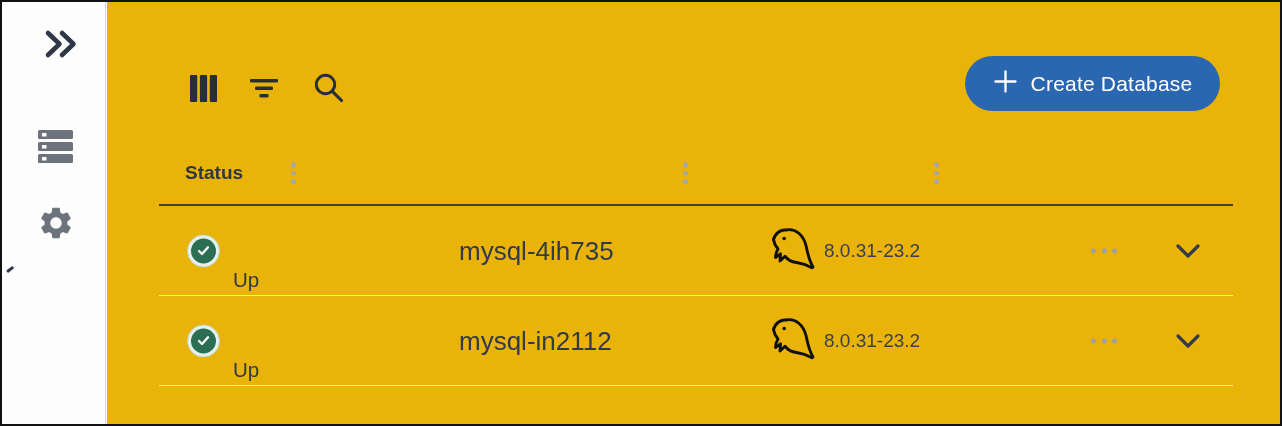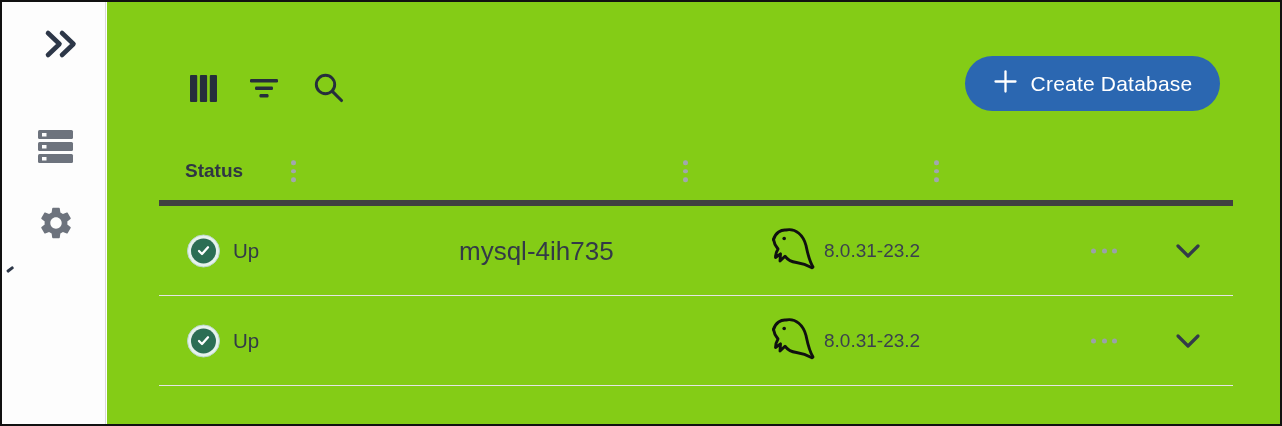--- a/index.html
+++ b/index.html
@@ -15,35 +15,35 @@
   }
   .sb-btn { position: absolute; background: none; border: none; cursor: pointer; padding: 0; line-height: 0; }
   .sb-collapse { left: 42px; top: 27px; }
   .sb-servers  { left: 36px; top: 128px; }
   .sb-gear     { left: 35px; top: 202px; }
   .stray-mark {
     position: absolute; left: 4px; top: 266px; width: 8px; height: 2.5px;
     background: #2d3748; transform: rotate(-38deg); border-radius: 1px;
   }
   
-  .main { position: absolute; left: 105px; top: 0; right: 0; bottom: 0; background: #84cc16; }
+  .main { position: absolute; left: 105px; top: 0; right: 0; bottom: 0; background: #eab308; }
   .tb-btn { position: absolute; background: none; border: none; cursor: pointer; padding: 0; line-height: 0; }
   .tb-columns { left: 83px;  top: 73px; }
   .tb-filter  { left: 143px; top: 77px; }
   .tb-search  { left: 206px; top: 70px; }
   .create-btn {
     position: absolute; left: 858px; top: 54px; width: 255px; height: 55px;
     border: none; border-radius: 28px; background: #2b67b1; color: #fff;
     display: flex; align-items: center; justify-content: center; gap: 13px;
     font-family: "Liberation Sans", sans-serif; font-size: 21px; font-weight: 500;
     letter-spacing: 0.2px; cursor: pointer;
   }
   
   .table { position: absolute; left: 52px; top: 140px; width: 1074px; }
-  .thead { position: relative; height: 64px; border-bottom: 6px solid #404040; }
+  .thead { position: relative; height: 64px; border-bottom: 2px solid #404040; }
   .hcell {
     position: absolute; top: 50%; transform: translateY(-50%);
     font-size: 19px; font-weight: 700; color: #2f3644; white-space: nowrap;
   }
   .h-status { left: 26px; }  .h-name { left: 320px; }  .h-tech { left: 612px; }
   .kebab-btn {
     position: absolute; top: 50%; transform: translateY(-50%);
     background: none; border: none; cursor: pointer; padding: 4px;
     display: flex; flex-direction: column; gap: 4px; align-items: center;
   }
@@ -53,21 +53,21 @@
   .cell { position: absolute; top: 50%; transform: translateY(-50%); white-space: nowrap; }
   .badge {
     left: 28px; width: 33px; height: 33px; border-radius: 50%;
     background: #e7f2ec; border: 1px solid #b9d8c9;
     display: flex; align-items: center; justify-content: center;
   }
   .badge-inner {
     width: 25px; height: 25px; border-radius: 50%; background: #2c6e54;
     display: flex; align-items: center; justify-content: center;
   }
-  .c-status { left: 74px;  font-size: 20.5px; color: #333a47; }
+  .c-status { left: 74px;  font-size: 20.5px; color: #333a47; margin-top: 29px; }
   .c-name   { left: 300px; font-size: 26px; color: #333a47; }
   .c-dolphin { left: 610px; }
   .c-version { left: 665px; font-size: 19px; color: #3a414e; text-align: center; }
   .ellipsis-btn {
     left: 926px; background: none; border: none; cursor: pointer; padding: 6px;
     display: flex; gap: 5.5px; align-items: center;
   }
   .ellipsis-dot { width: 5px; height: 5px; border-radius: 50%; background: #9ba1a9; }
   .expand-btn { left: 1012px; background: none; border: none; cursor: pointer; padding: 4px; line-height: 0; }
 </style>
@@ -201,20 +201,21 @@
 
       <div class="trow">
         <span class="cell badge">
           <span class="badge-inner">
             <svg width="13" height="11" viewBox="0 0 13 11" fill="none">
               <path d="M2 5.5 L5 8.5 L11 1.8" stroke="#ffffff" stroke-width="2.3" stroke-linecap="round" stroke-linejoin="round"></path>
             </svg>
           </span>
         </span>
         <span class="cell c-status">Up</span>
+        <span class="cell c-name">mysql-in2112</span>
         <span class="cell c-dolphin">
           <svg width="46" height="44" viewBox="0 0 46 44" fill="none">
             <path d="M4.5 12.5 C6.5 5.5, 12 2.5, 17 3 C27 1, 34.5 8.5, 37 18.5 C38.5 25.5, 40 33.5, 44 40" stroke="#101010" stroke-width="2.9" stroke-linecap="round" stroke-linejoin="round"></path>
             <path d="M4.5 12.5 C5 16.5, 7 19.5, 9 22 C7.5 24.5, 6.5 27, 6.5 30.5 L11.5 26.8 L11 34 L16 29.2 C18.5 32.8, 22.5 35, 27.5 35.5 C33.5 36.3, 39 38.5, 43 40.8" stroke="#101010" stroke-width="2.9" stroke-linecap="round" stroke-linejoin="round"></path>
             <circle cx="15.2" cy="11.5" r="1.8" fill="#101010"></circle>
           </svg>
         </span>
         <span class="cell c-version">8.0.31-23.2</span>
         <button class="cell ellipsis-btn">
           <span class="ellipsis-dot"></span>

